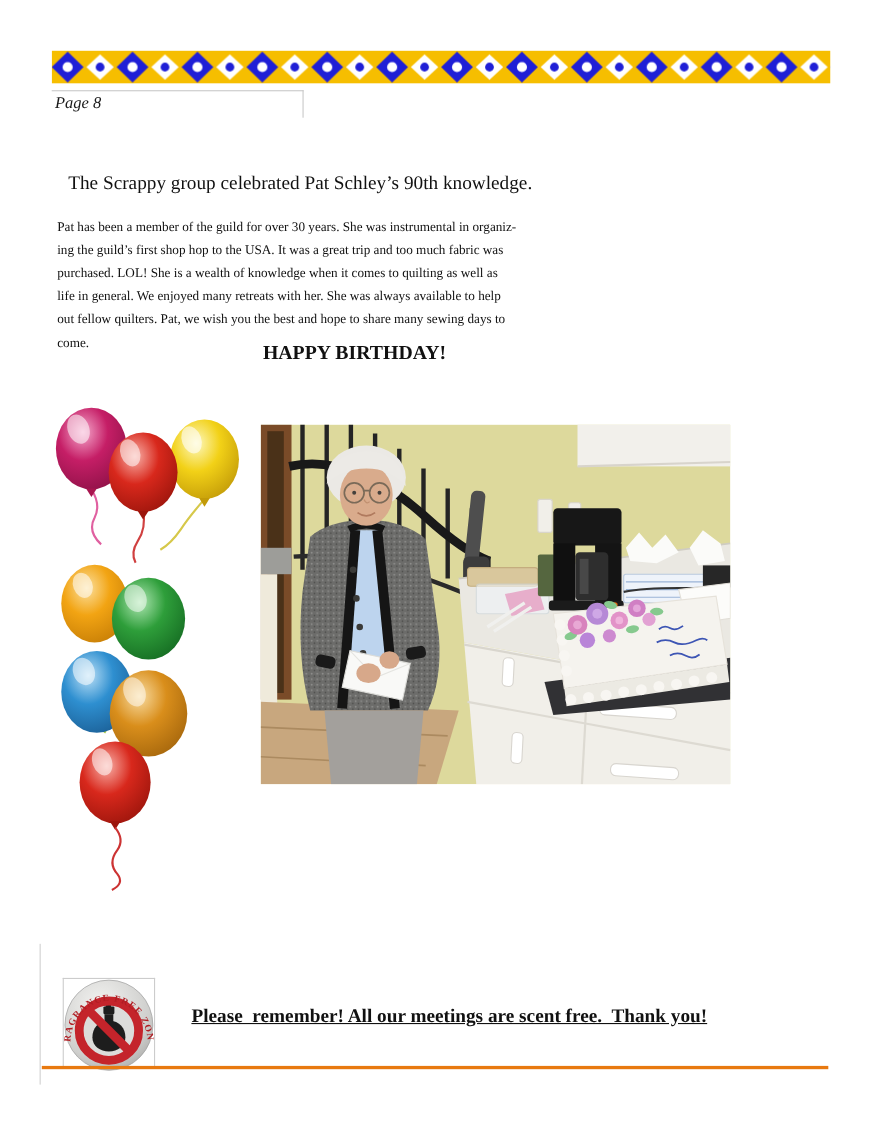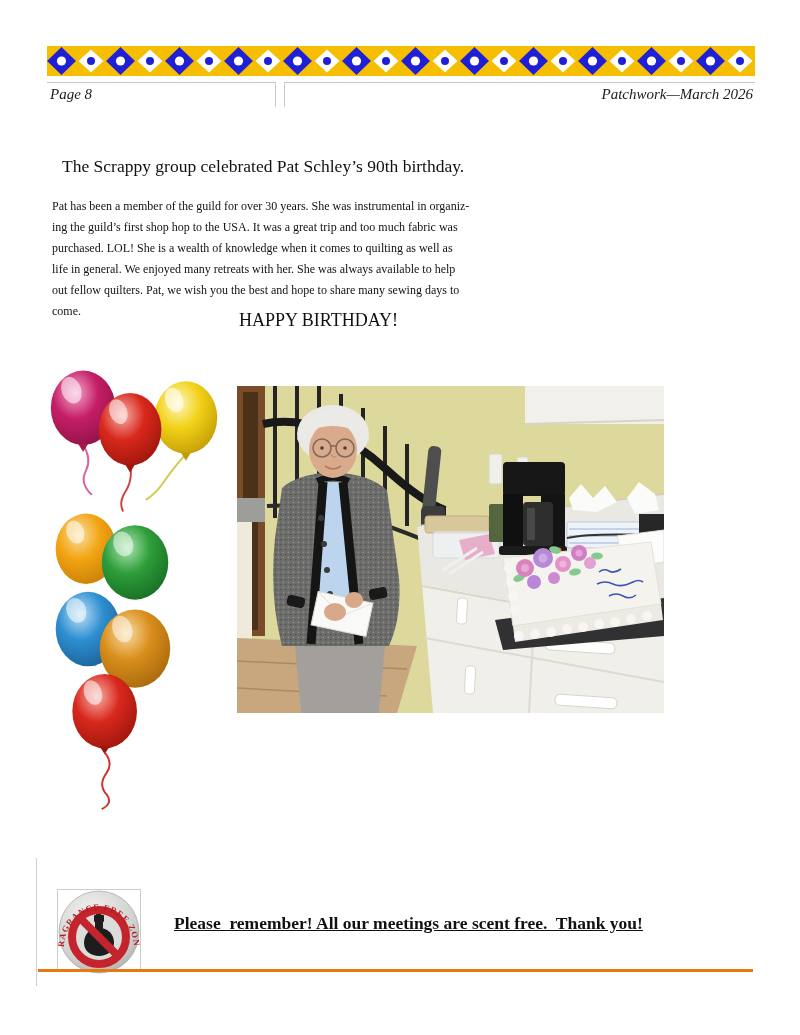--- a/index.html
+++ b/index.html
@@ -5,21 +5,21 @@
   html,body{margin:0;padding:0;background:#ffffff;}
   .page{position:relative;width:800px;height:1035px;background:#fff;overflow:hidden;
         font-family:"Liberation Serif","DejaVu Serif",serif;color:#111;}
   .abs{position:absolute;}
   .hdr-cell{box-sizing:border-box;font-style:italic;font-size:15px;color:#1a1a1a;}
   .hdr-left{left:47px;top:82px;width:229px;height:25px;border-top:1px solid #c9c9c9;border-right:1px solid #c9c9c9;padding:3px 0 0 3px;}
   .hdr-right{left:284px;top:82px;width:471px;height:25px;border-top:1px solid #c9c9c9;border-left:1px solid #c9c9c9;padding:3px 2px 0 0;text-align:right;}
   .title{left:71px;top:129px;font-size:17.5px;white-space:pre;}
   .intro{left:62px;top:156px;font-size:17.5px;}
   .bodytext{left:52px;top:196px;width:700px;font-size:12px;line-height:21px;white-space:pre-line;}
-  .banner{left:239px;top:310px;font-size:18px;font-weight:normal;white-space:pre;}
+  .banner{left:239px;top:310px;font-size:18px;font-weight:bold;white-space:pre;}
   .footer-msg{left:174px;top:913px;font-size:17.5px;font-weight:bold;white-space:pre;text-decoration:underline;}
   .vline{left:36px;top:858px;width:1px;height:128px;background:#d0d0d0;}
   .orange-rule{left:38px;top:969px;width:715px;height:3px;}
   .badge-box{left:57px;top:889px;width:84px;height:82px;box-sizing:border-box;
              border-top:1px solid #cccccc;border-left:1px solid #cccccc;border-right:1px solid #cccccc;}
   svg{display:block;}
 </style>
 </head>
 <body>
 
@@ -34,25 +34,22 @@
         <polygon points="44,3.5 56.5,15 44,26.5 31.5,15" fill="#FFFFFF"></polygon>
         <circle cx="44" cy="15" r="4" fill="#1F1FD6"></circle>
       </pattern>
     </defs>
     <rect width="708" height="30" fill="url(#diam)"></rect>
   </svg>
 
   <div class="abs hdr-cell hdr-left">
     <span>Page 8</span>
   </div>
-  <div class="abs hdr-cell hdr-right">
-    <span>Patchwork—March 2026</span>
-  </div>
-
-  <div class="abs intro">The Scrappy group celebrated Pat Schley’s 90th birthday.</div>
+
+  <div class="abs intro">The Scrappy group celebrated Pat Schley’s 90th knowledge.</div>
   <div class="abs bodytext">Pat has been a member of the guild for over 30 years. She was instrumental in organiz-
 ing the guild’s first shop hop to the USA. It was a great trip and too much fabric was
 purchased. LOL! She is a wealth of knowledge when it comes to quilting as well as
 life in general. We enjoyed many retreats with her. She was always available to help
 out fellow quilters. Pat, we wish you the best and hope to share many sewing days to
 come.</div>
   <div class="abs banner">HAPPY BIRTHDAY!</div>
 
   <svg class="abs" style="left:42px;top:350px" width="186" height="466" viewBox="-2 -2 190 470" role="img" aria-label="Bouquet of colorful birthday balloons">
     <defs>

